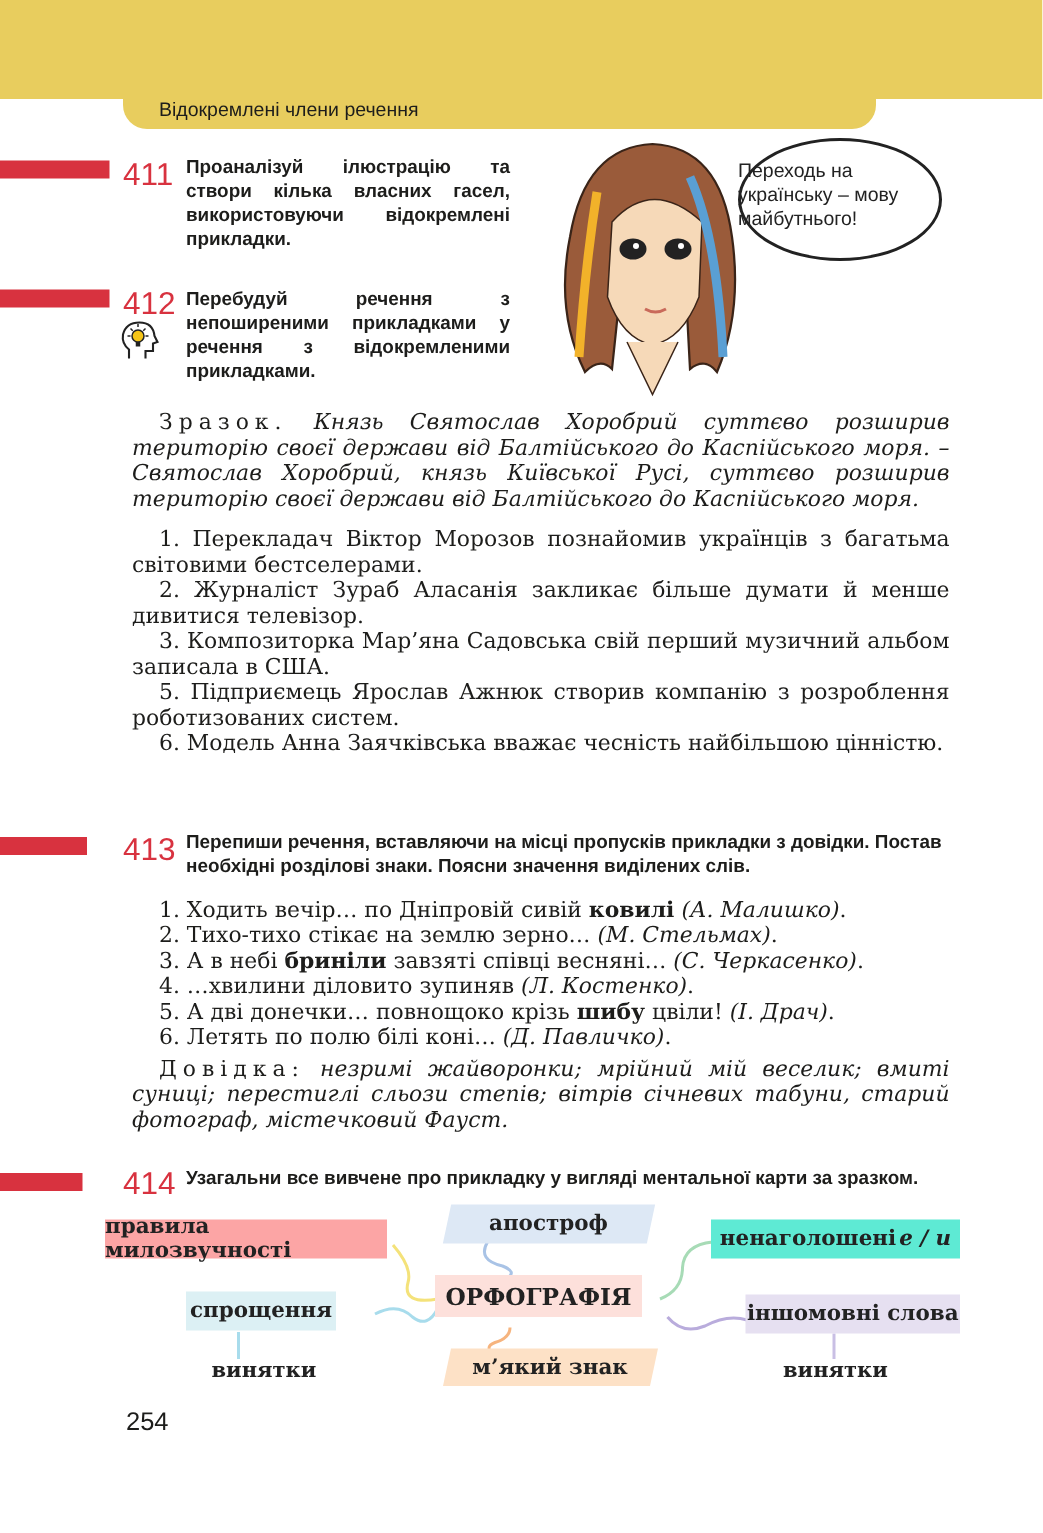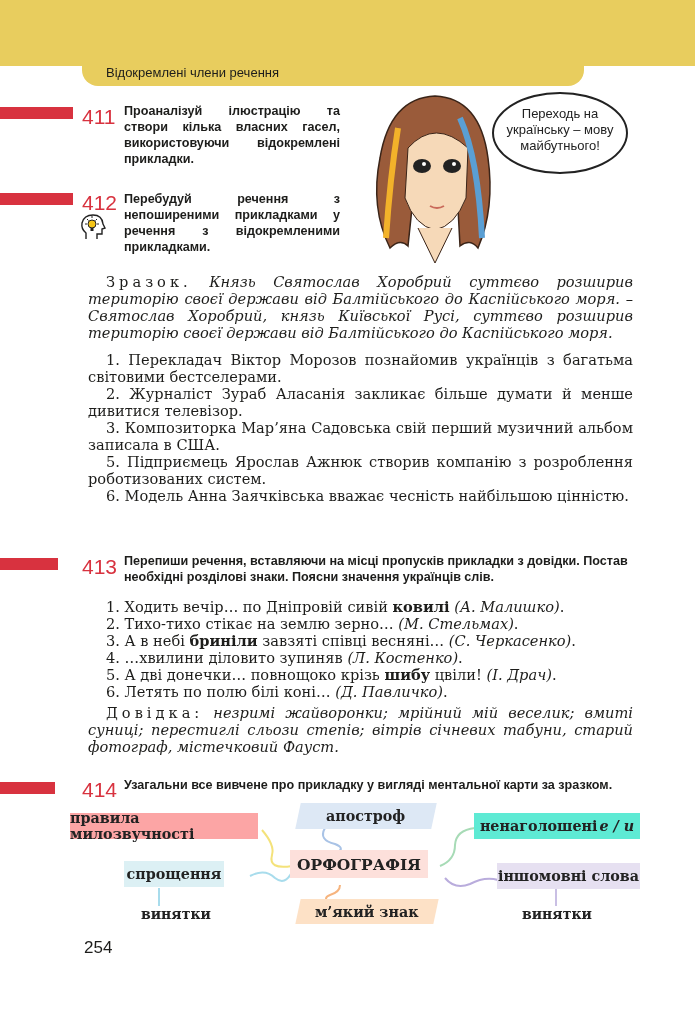--- a/index.html
+++ b/index.html
@@ -16,21 +16,21 @@
   .body-text { position:absolute; left:88px; width:545px; font-size:14.6px; line-height:17px; text-align:justify; }
   .body-text p { margin:0; text-indent:18px; }
   .spaced { letter-spacing:4px; font-style:normal; }
   .it { font-style:italic; }
   .b { font-weight:bold; }
 
   .list413 { position:absolute; left:88px; top:598px; width:520px; font-size:14.6px; line-height:17px; }
   .list413 div { padding-left:18px; }
 
   .bubble { position:absolute; left:492px; top:92px; width:132px; height:78px; border:2px solid #222; border-radius:50% / 50%; background:#fff; }
-  .bubble-text { position:absolute; left:492px; top:106px; width:136px; text-align:center; font-family:"Liberation Sans", sans-serif; font-size:13px; line-height:16px; color:#222; }
+  .bubble-text { position:absolute; left:492px; top:106px; width:136px; font-family:"Liberation Sans", sans-serif; font-size:13px; line-height:16px; color:#222; }
 
   .mm-box { position:absolute; font-weight:bold; font-size:14.3px; display:flex; align-items:center; justify-content:center; color:#222; }
   .mm-plain { position:absolute; font-weight:bold; font-size:14px; color:#222; }
   .page-num { position:absolute; left:84px; top:938px; font-family:"Liberation Sans", sans-serif; font-size:17px; color:#1d1d1b; }
 </style>
 </head>
 <body>
 
 <div class="header-band"></div>
 <div class="header-tab"></div>
@@ -76,21 +76,21 @@
 <div class="body-text" style="top:351px;">
   <p>1. Перекладач Віктор Морозов познайомив українців з багатьма світовими бестселерами.</p>
   <p>2. Журналіст Зураб Аласанія закликає більше думати й менше дивитися телевізор.</p>
   <p>3. Композиторка Мар’яна Садовська свій перший музичний альбом записала в США.</p>
   <p>5. Підприємець Ярослав Ажнюк створив компанію з розроблення роботизованих систем.</p>
   <p>6. Модель Анна Заячківська вважає чесність найбільшою цінністю.</p>
 </div>
 
 <div class="red-bar" style="top:558px;width:58px;"></div>
 <div class="ex-num" style="left:82px;top:556px;">413</div>
-<div class="task" style="left:124px;top:553px;width:520px;">Перепиши речення, вставляючи на місці пропусків  прикладки з довідки. Постав необхідні розділові знаки. Поясни значення українців слів.</div>
+<div class="task" style="left:124px;top:553px;width:520px;">Перепиши речення, вставляючи на місці пропусків  прикладки з довідки. Постав необхідні розділові знаки. Поясни значення виділених слів.</div>
 
 <div class="list413">
   <div><span>1.</span> <span>Ходить вечір… по Дніпровій сивій </span><span class="b">ковилі</span><span> </span><span class="it">(А. Малишко)</span><span>.</span></div>
   <div><span>2.</span> <span>Тихо-тихо стікає на землю зерно… </span><span class="b"></span><span></span><span class="it">(М. Стельмах)</span><span>.</span></div>
   <div><span>3.</span> <span>А в небі </span><span class="b">бриніли</span><span> завзяті співці весняні… </span><span class="it">(С. Черкасенко)</span><span>.</span></div>
   <div><span>4.</span> <span>…хвилини діловито зупиняв </span><span class="b"></span><span></span><span class="it">(Л. Костенко)</span><span>.</span></div>
   <div><span>5.</span> <span>А дві донечки… повнощоко крізь </span><span class="b">шибу</span><span> цвіли! </span><span class="it">(І. Драч)</span><span>.</span></div>
   <div><span>6.</span> <span>Летять по полю білі коні… </span><span class="b"></span><span></span><span class="it">(Д. Павличко)</span><span>.</span></div>
 </div>
 

